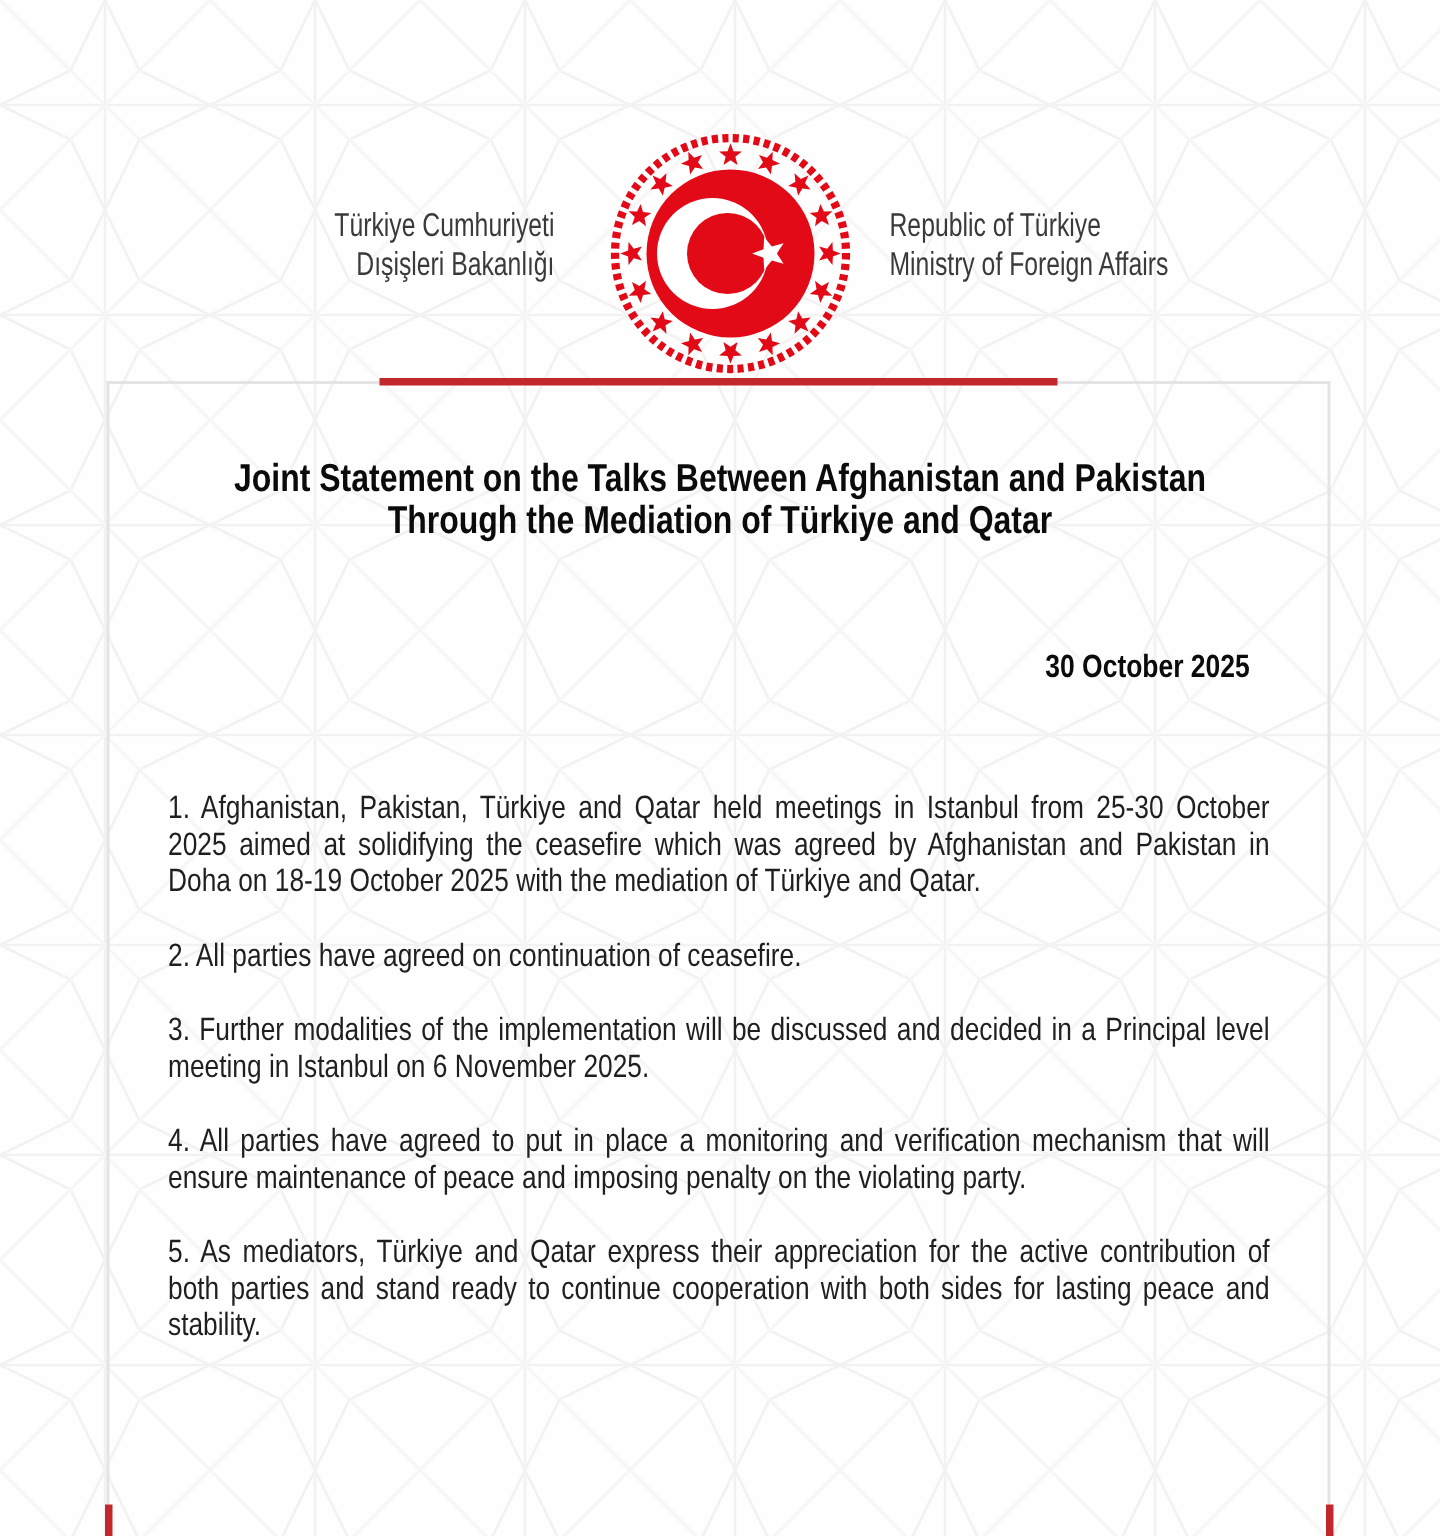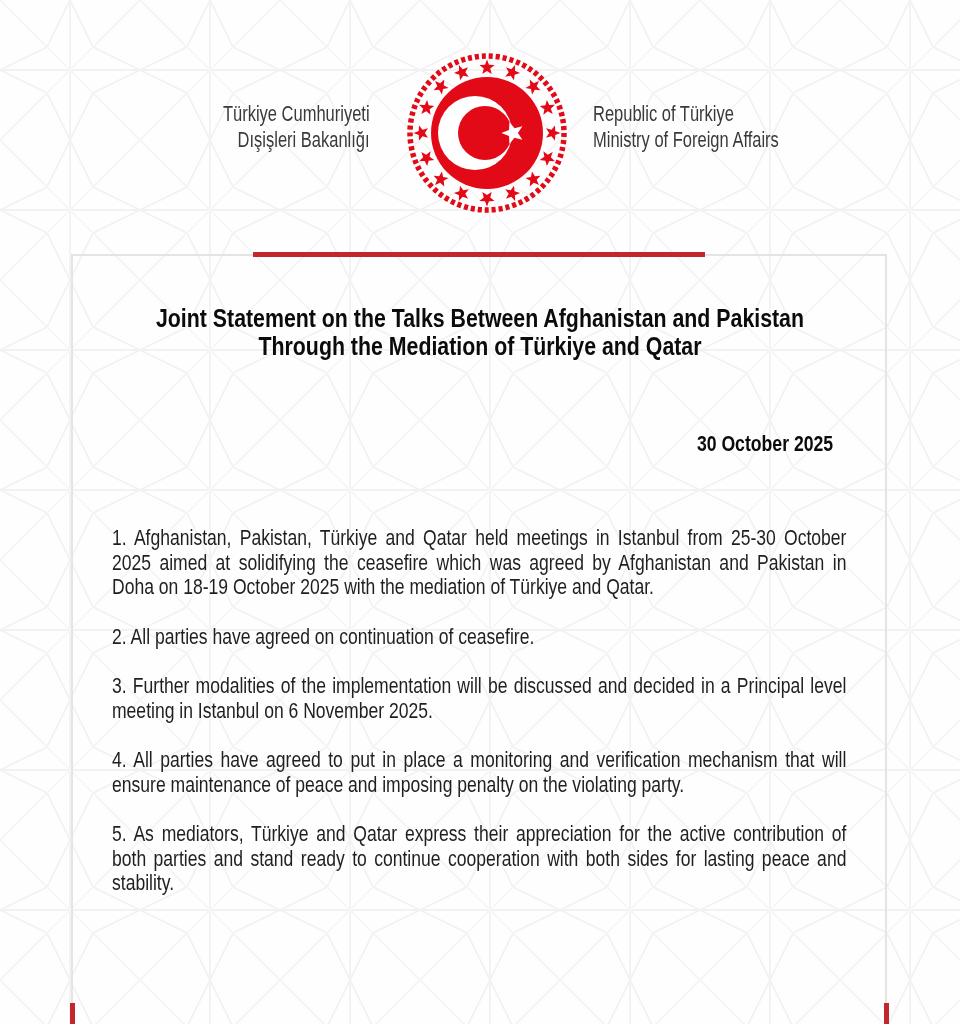--- a/index.html
+++ b/index.html
@@ -9,21 +9,21 @@
     background: #fefefe;
     font-family: "Liberation Sans", "DejaVu Sans", sans-serif;
     color: var(--text-dark, #1f1f1f);
   }
   .page { position: absolute; inset: 0; }
 
   
   .bg-pattern { position: absolute; inset: 0; z-index: 0; }
 
   
-  .header { position: absolute; inset: 0; z-index: 2; }
+  .header { position: absolute; inset: 0; z-index: 2; margin-top: 36px; }
   .h-left, .h-right {
     position: absolute;
     top: 101px;
     font-size: 22px;
     line-height: 26px;
     color: var(--header-text, #3a3a3a);
     white-space: nowrap;
     letter-spacing: 0;
   }
   .h-left {

